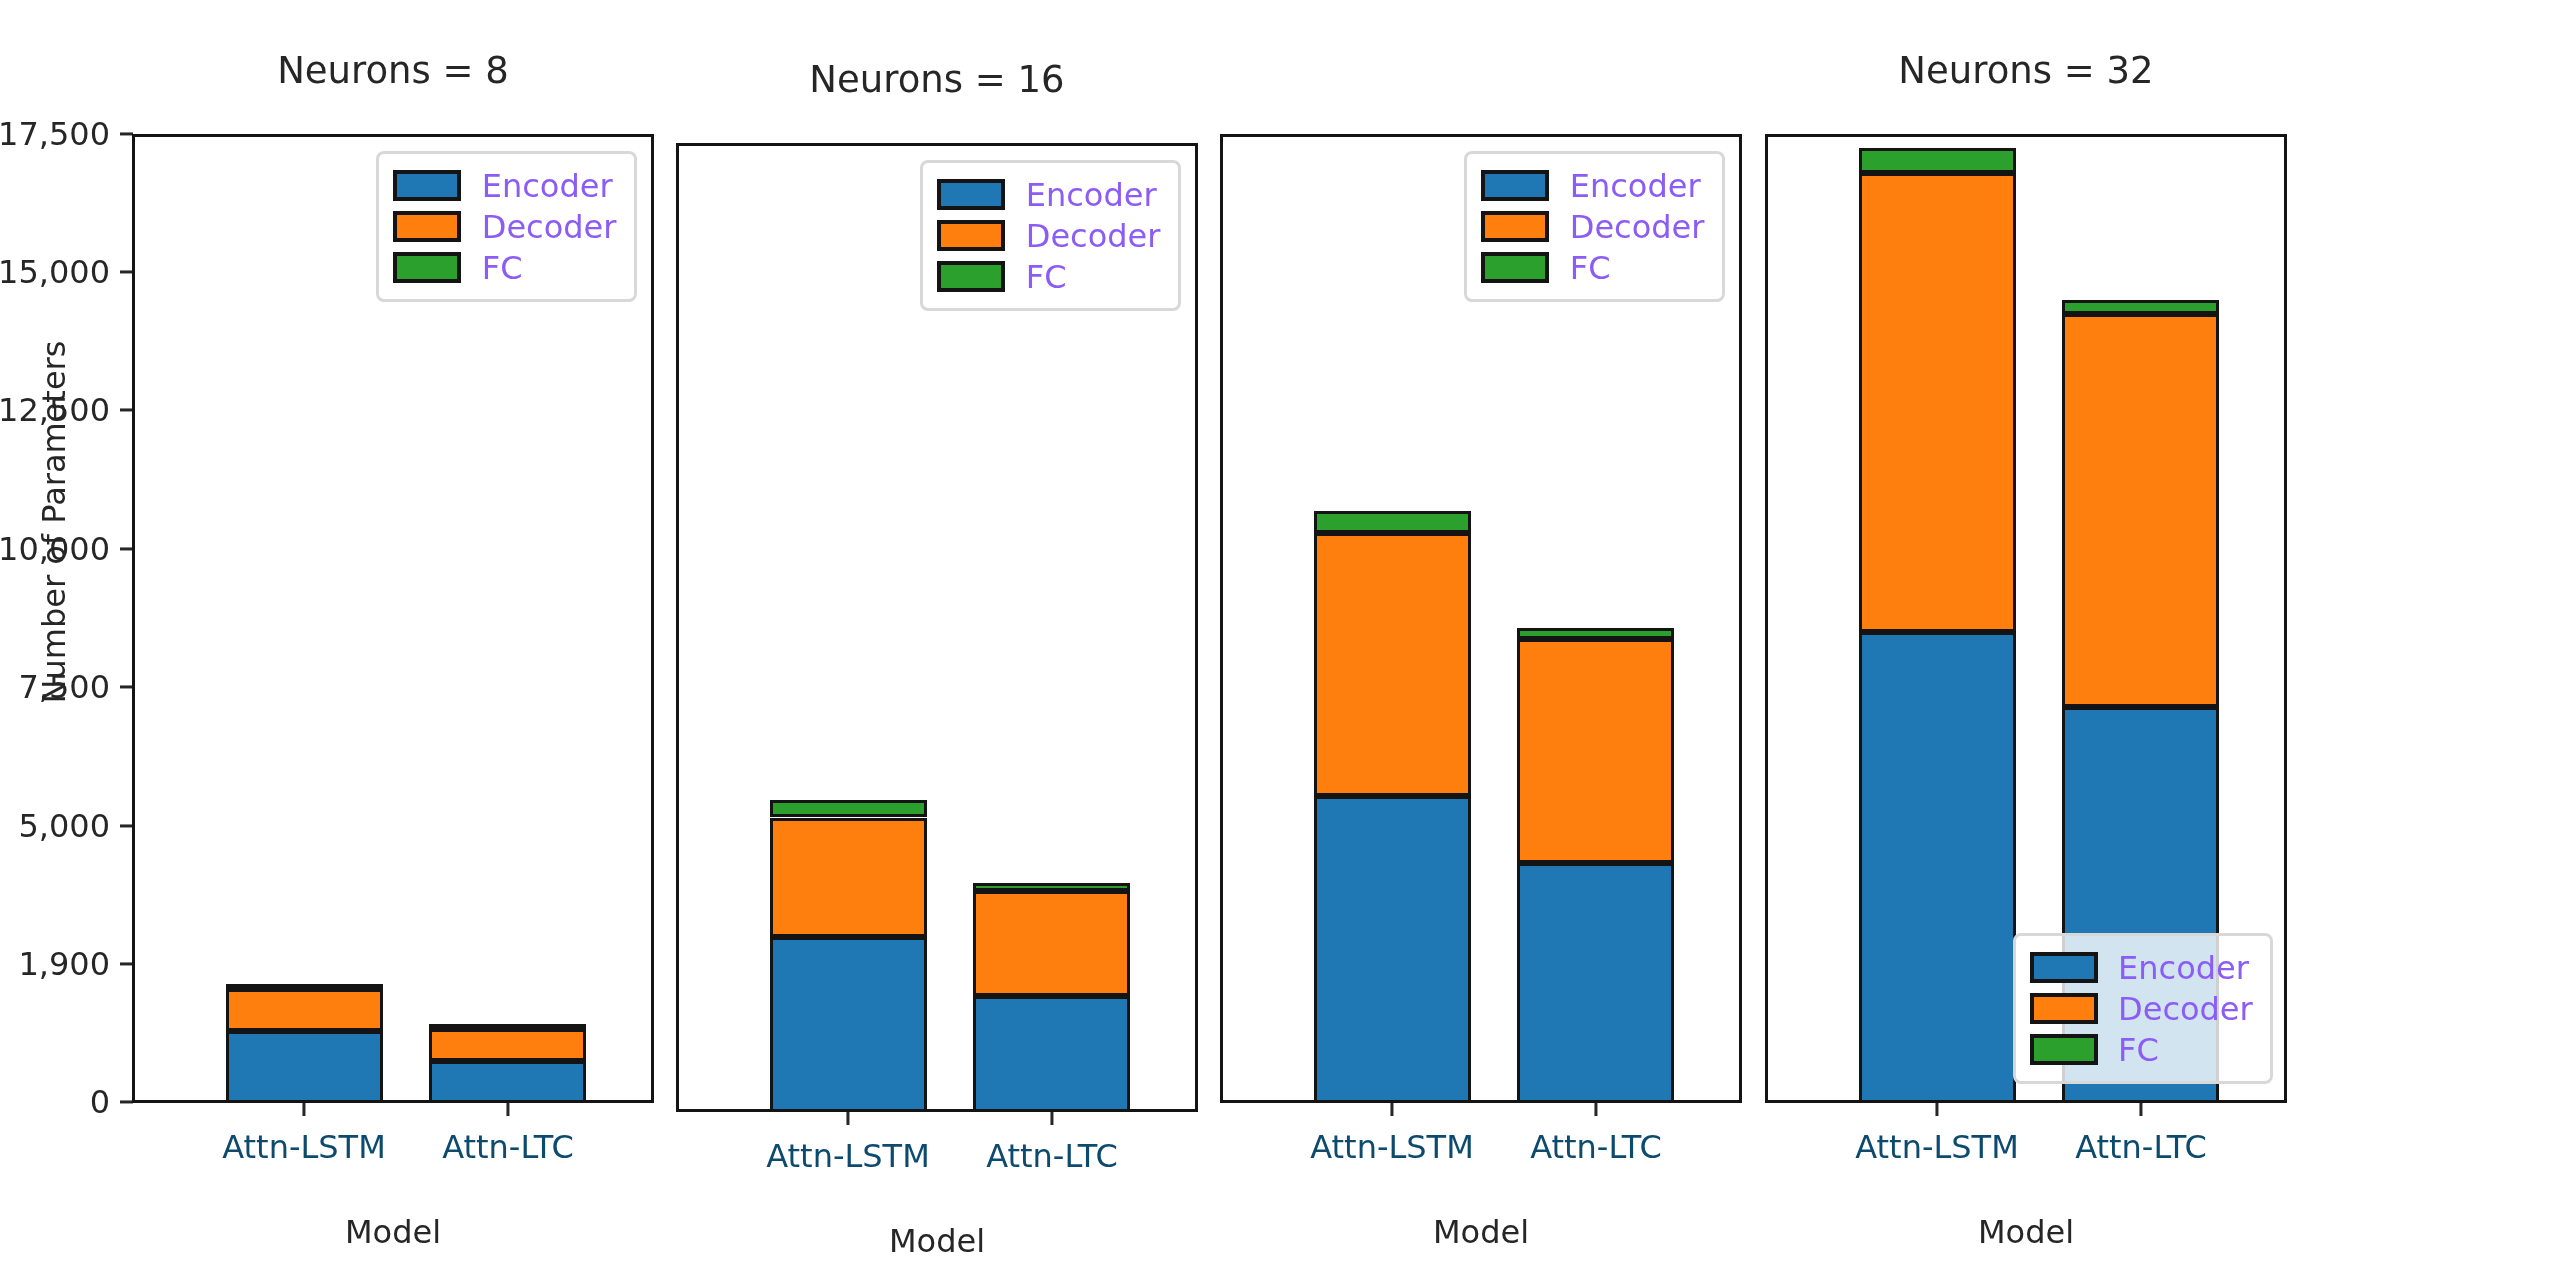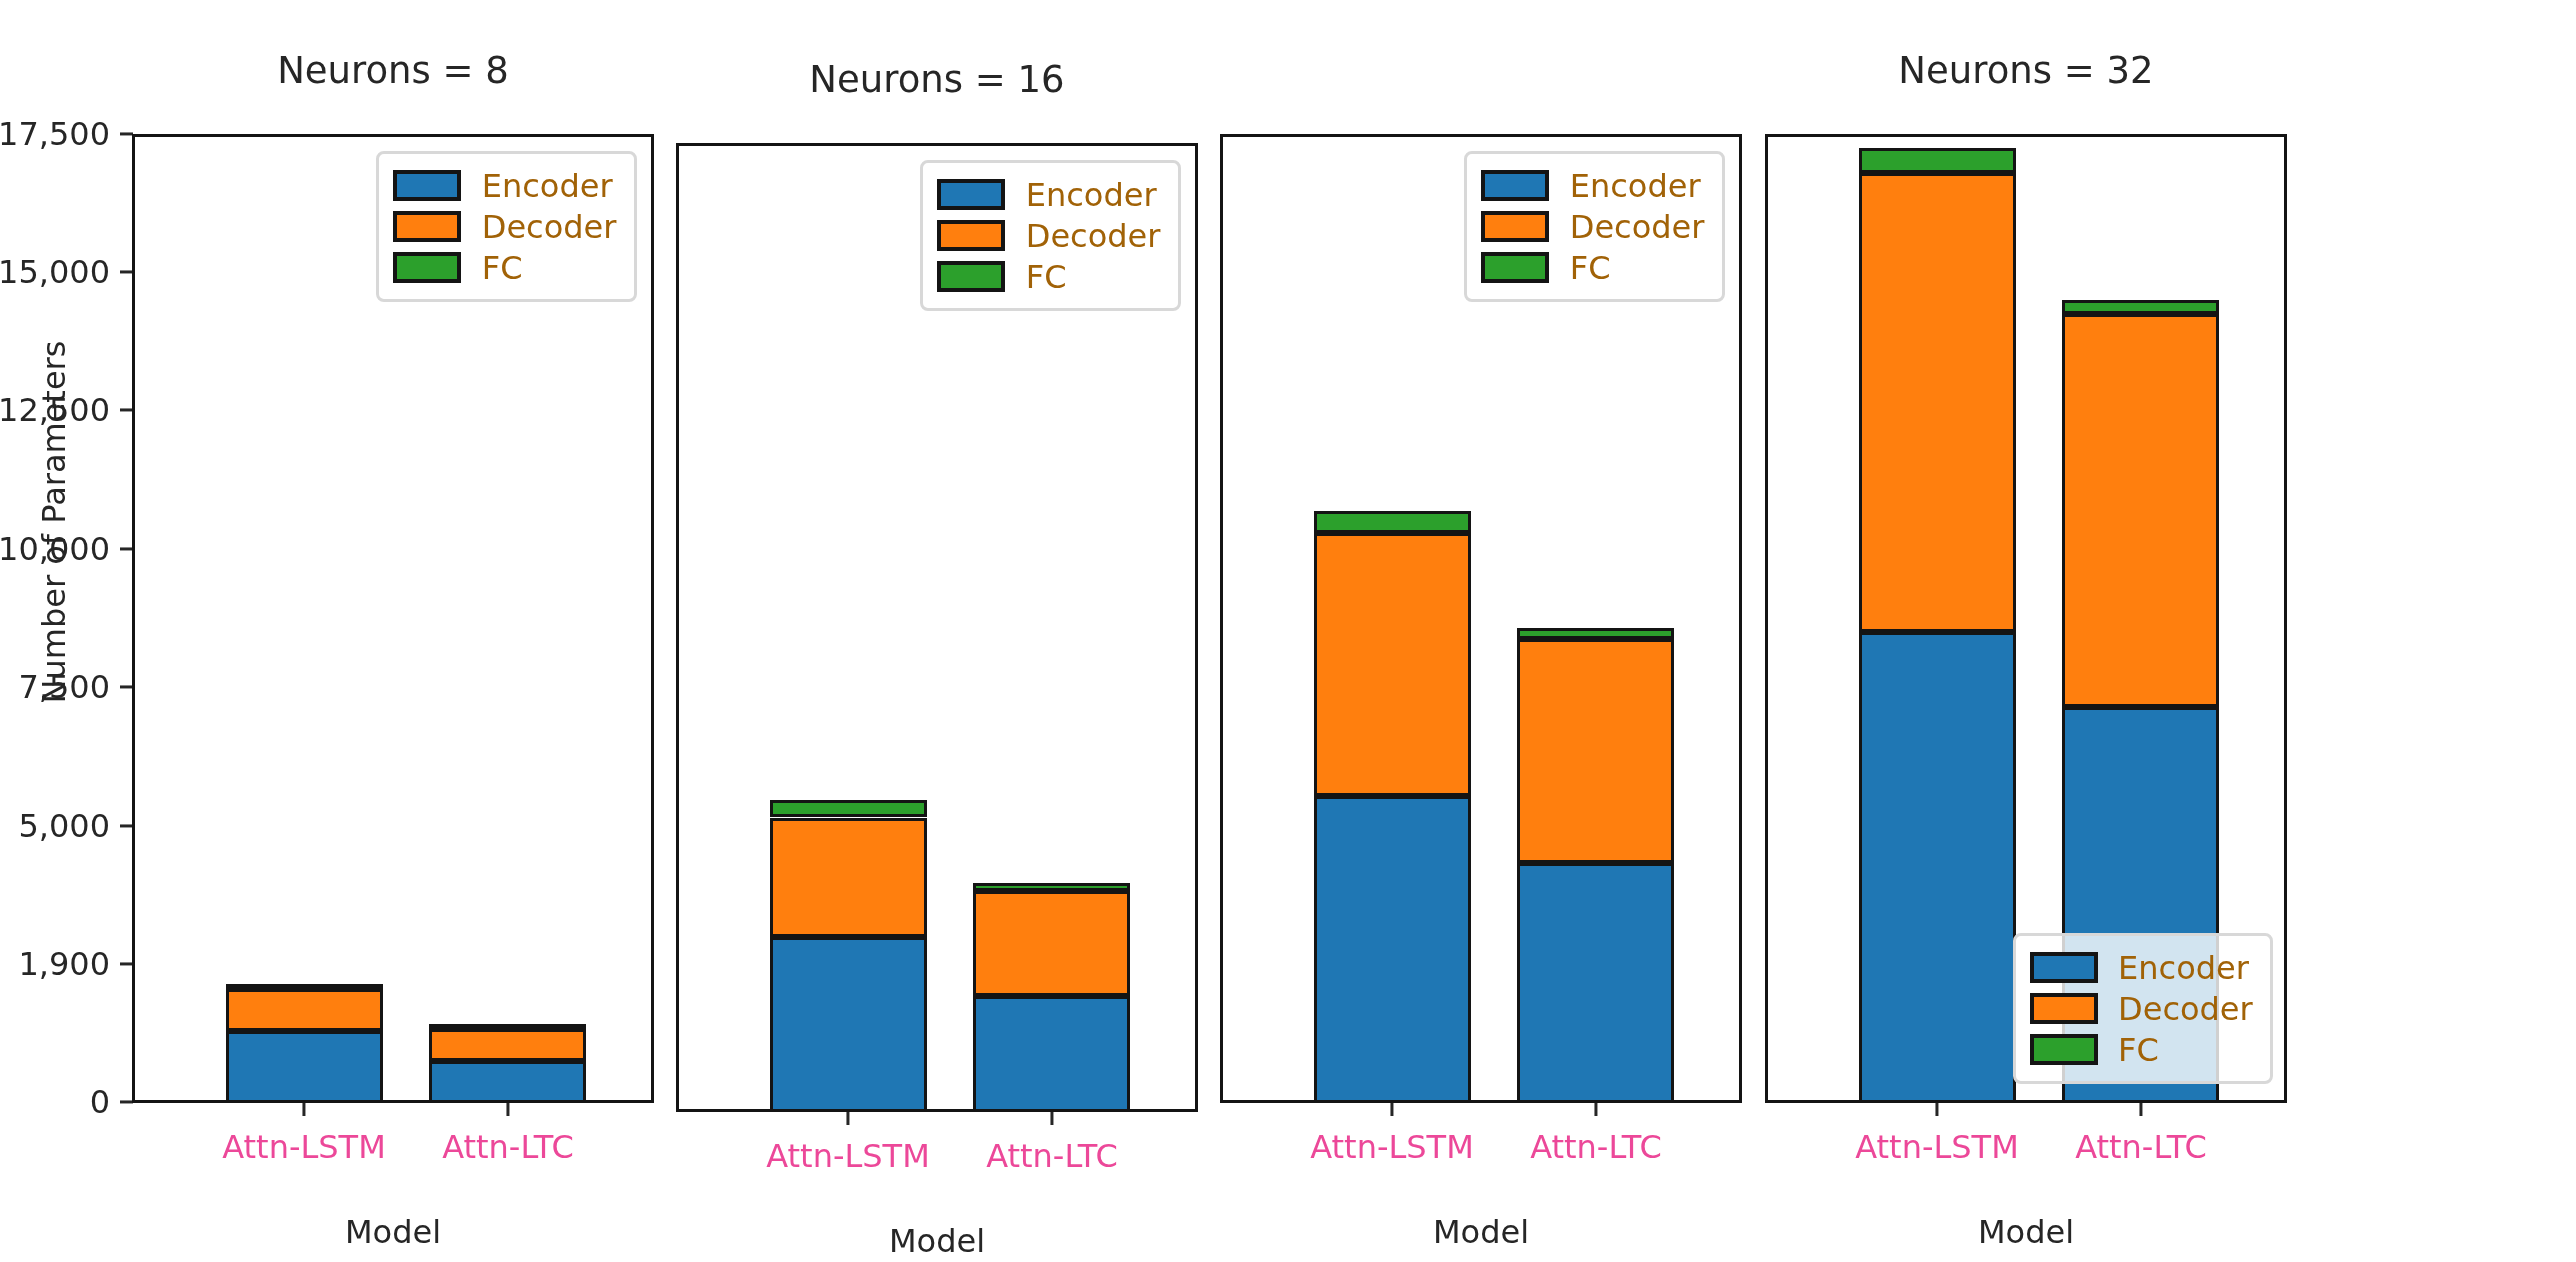--- a/index.html
+++ b/index.html
@@ -36,33 +36,33 @@
   }
   .panel .xaxis-label{
     position:absolute; left:0; right:0; bottom:-148px;
     text-align:center; font-size:32px; color:#262626; white-space:nowrap;
   }
 
   .bar{position:absolute; bottom:0; box-sizing:border-box;}
   .seg{position:absolute; left:0; right:0; box-sizing:border-box; border:3.9px solid #141414;}
 
   .xtick-mark{position:absolute; bottom:-12.6px; width:3.1px; height:12.6px; background:#262626; transform:translateX(-50%);}
-  .xtick-label{position:absolute; bottom:-63px; font-size:32px; color:#ec4899; white-space:nowrap; transform:translateX(-50%);}
+  .xtick-label{position:absolute; bottom:-63px; font-size:32px; color:#0c4a6e; white-space:nowrap; transform:translateX(-50%);}
 
   .legend{
     position:absolute;
     border:3.1px solid #d8d8d8; border-radius:7.9px;
     background:#ffffff;
     padding:11px 17.3px 11px 14px;
     box-sizing:border-box;
   }
   .legend.translucent{background:rgba(255,255,255,0.80);}
   .legend-row{display:flex; align-items:center; height:41px;}
   .swatch{width:68px; height:31px; border:4.7px solid #141414; box-sizing:border-box; margin-right:20.4px;}
-  .legend-text{font-size:32px; color:#a16207; white-space:nowrap; line-height:1;}
+  .legend-text{font-size:32px; color:#8b5cf6; white-space:nowrap; line-height:1;}
 </style>
 </head>
 <body>
 
 <div id="fig">
 
   <div class="ylabel">Number of Parameters</div>
 
   <div id="yaxis">
       <div class="ytick-label" style="top: 1102px; right: 2466px;">0</div>

